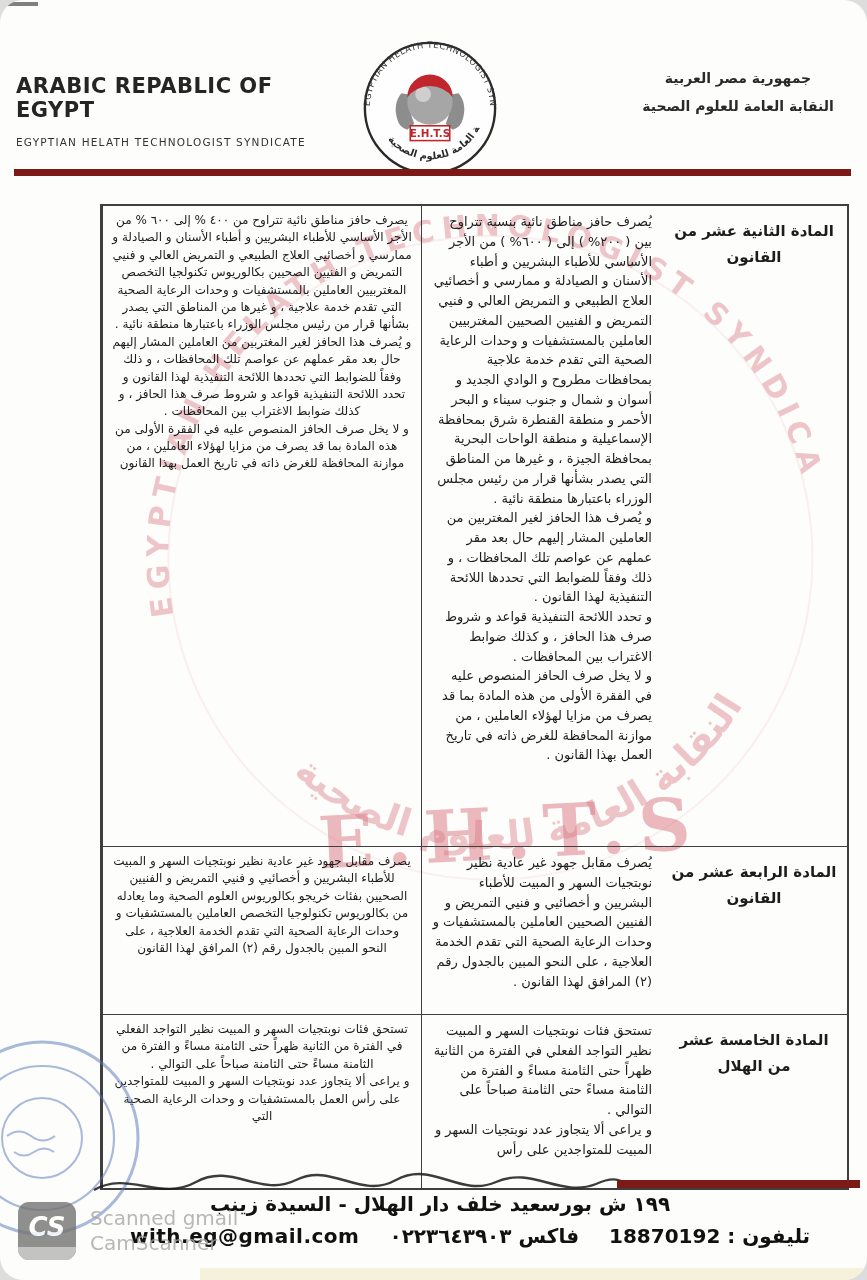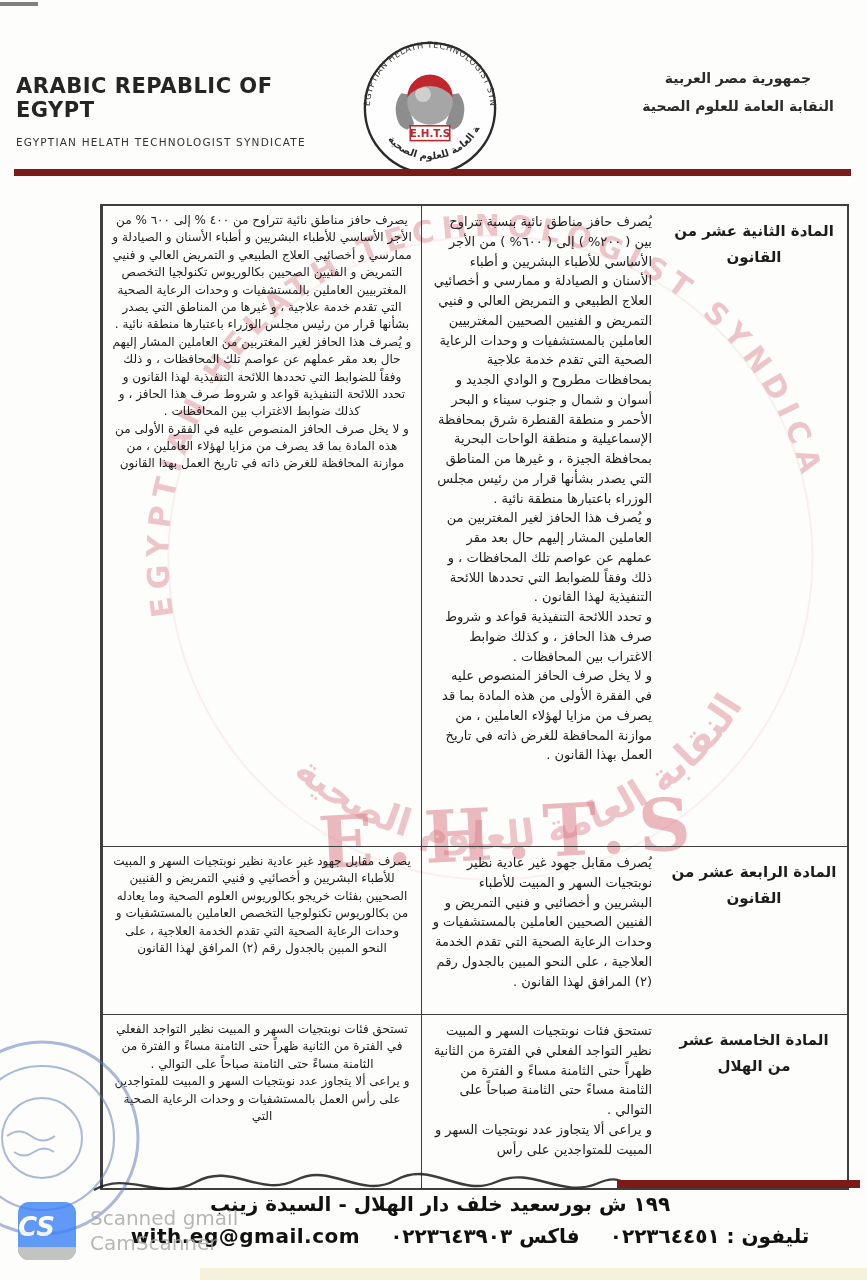--- a/index.html
+++ b/index.html
@@ -1,19 +1,19 @@
 <!DOCTYPE html>
 <html lang="ar"><head>
 <meta charset="utf-8">
 <style>
   html,body{margin:0;padding:0;background:#ddd;}
   .page{
     position:relative; width:867px; height:1280px; margin:0 auto;
     background:#fdfdfb; overflow:hidden;
-    font-family:"DejaVu Sans", sans-serif; color:#1c1c1c;
+    font-family:"DejaVu Sans", sans-serif; color:#1c1c1c;border-radius:23px;
   }
   
   .hdr-left{position:absolute; left:16px; top:74px; width:330px;}
   .hdr-title-en{font-size:21px; font-weight:bold; letter-spacing:.5px; color:#252525;}
   .hdr-sub-en{font-size:10.5px; letter-spacing:1.2px; margin-top:14px; color:#333;}
   .hdr-right{position:absolute; right:14px; top:70px; width:230px; text-align:center; direction:rtl;}
   .hdr-title-ar{font-size:14px; font-weight:bold; color:#2a2a2a;}
   .hdr-sub-ar{font-size:14px; font-weight:bold; margin-top:12px; color:#2a2a2a;}
   .logo{position:absolute; left:356px; top:36px; width:148px; height:148px;}
   .rule{position:absolute; left:14px; top:169px; width:837px; height:7px; background:#7b1a16;}
@@ -50,22 +50,22 @@
   .footer-address{position:absolute; left:140px; top:1192px; width:600px; text-align:center;
                   direction:rtl; font-weight:bold; font-size:20px; color:#111;}
   .footer-contact{position:absolute; left:110px; top:1224px; width:720px;
                   display:flex; direction:rtl; justify-content:center; align-items:baseline; gap:30px;
                   font-weight:bold; color:#111;}
   .footer-phone,.footer-fax{font-size:20px;}
   .footer-email{font-size:20px; direction:ltr; letter-spacing:.5px;}
 
   
   .cs-badge{position:absolute; left:18px; top:1202px; display:flex; align-items:center; gap:14px; opacity:.8;}
-  .cs-logo{width:58px; height:58px; border-radius:11px; background:#3b82f6; position:relative;
-           display:flex; align-items:center; justify-content:flex-start;}
+  .cs-logo{width:58px; height:58px; border-radius:11px; background:#737373; position:relative;
+           display:flex; align-items:center; justify-content:center;}
   .cs-logo span{color:#fff; font-weight:bold; font-size:26px; font-style:italic; margin-top:-8px;}
   .cs-logo::after{content:""; position:absolute; left:0; bottom:0; width:100%; height:13px;
                   background:#b5b5b5; border-radius:0 0 11px 11px;}
   .cs-text{color:#a5a5a5; font-size:20px; line-height:1.25; font-family:"DejaVu Sans", sans-serif;}
   .bottom-strip{position:absolute; left:200px; top:1268px; width:667px; height:12px; background:#f6f1da;}
 </style>
 </head>
 <body>
 
 <div class="page">
@@ -167,21 +167,21 @@
     <path d="M92,134 q10,7 20,0 t20,0" fill="none" stroke="#5577bb" stroke-width="1.8"></path>
   </svg>
 
   <svg class="squiggle" viewBox="0 0 540 44">
     <path d="M6,26 C40,6 72,38 108,18 S 172,34 208,16 S 272,36 308,16 S 372,34 408,18 S 472,34 508,20 q18,-8 26,-2" fill="none" stroke="#1a1a1a" stroke-width="2.4" opacity="0.85"></path>
   </svg>
 
   <div class="footer-redline"></div>
   <div class="footer-address">١٩٩ ش بورسعيد خلف دار الهلال - السيدة زينب</div>
   <div class="footer-contact">
-    <span class="footer-phone">تليفون : ٠٢٢٣٦٤٤٥١</span>
+    <span class="footer-phone">تليفون : 18870192</span>
     <span class="footer-fax">فاكس ٠٢٢٣٦٤٣٩٠٣</span>
     <span class="footer-email">with.eg@gmail.com</span>
   </div>
 
   <div class="cs-badge">
     <div class="cs-logo">
       <span>CS</span>
     </div>
     <div class="cs-text">
       <div>Scanned gmail</div>

